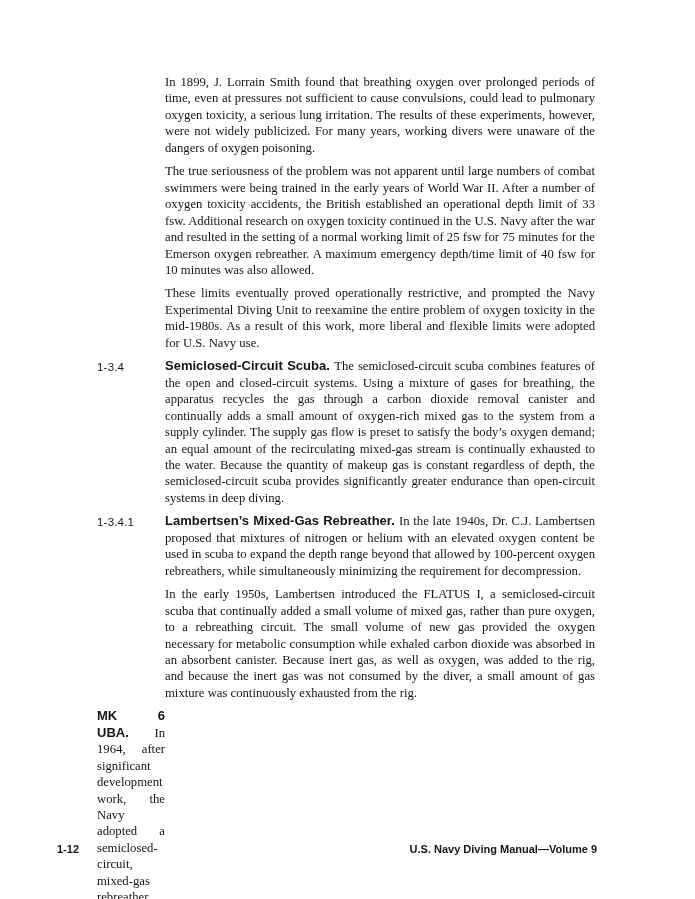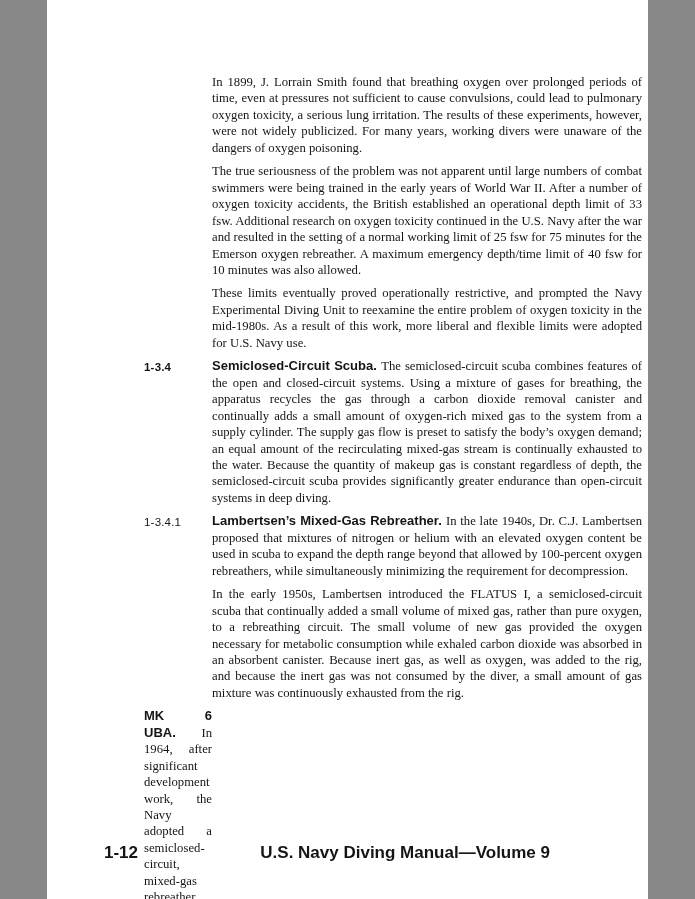--- a/index.html
+++ b/index.html
@@ -1,18 +1,18 @@
 <!DOCTYPE html>
 <html><head>
 <meta charset="utf-8">
 <style>
   html,body { margin:0; padding:0; background:#888; }
   .page {
     position:relative;
-    width:601px; height:899px;
+    width:695px; height:899px;
     margin:0 auto;
     background:#ffffff;
     overflow:hidden;
   }
   .content {
     position:absolute;
     left:97px; top:74px; width:500px;
   }
   .block {
     display:grid;
@@ -20,21 +20,21 @@
     margin-bottom:7px;
   }
   .num {
     font-family:"Liberation Sans", sans-serif;
     font-size:11.5px;
     line-height:16.45px;
     padding-top:1px;
     color:#151515;
     letter-spacing:0.2px;
   }
-  .num.bold { font-weight:bold; }
+  .num.bold { font-weight:normal; }
   .body {
     margin:0;
     font-family:"Liberation Serif", serif;
     font-size:12.7px;
     line-height:16.45px;
     text-align:justify;
     color:#151515;
   }
   .head {
     font-family:"Liberation Sans", sans-serif;
@@ -42,21 +42,21 @@
     font-weight:bold;
   }
   .footer {
     position:absolute;
     left:57px; right:98px; top:843px;
     display:flex;
     justify-content:space-between;
     align-items:baseline;
     font-family:"Liberation Sans", sans-serif;
     font-weight:bold;
-    font-size:17px;
+    font-size:11px;
     color:#151515;
   }
 </style>
 </head>
 <body>
 
 <div class="page">
   <div class="content" id="blocks">
   <div class="block">
     <div class="num"></div>

